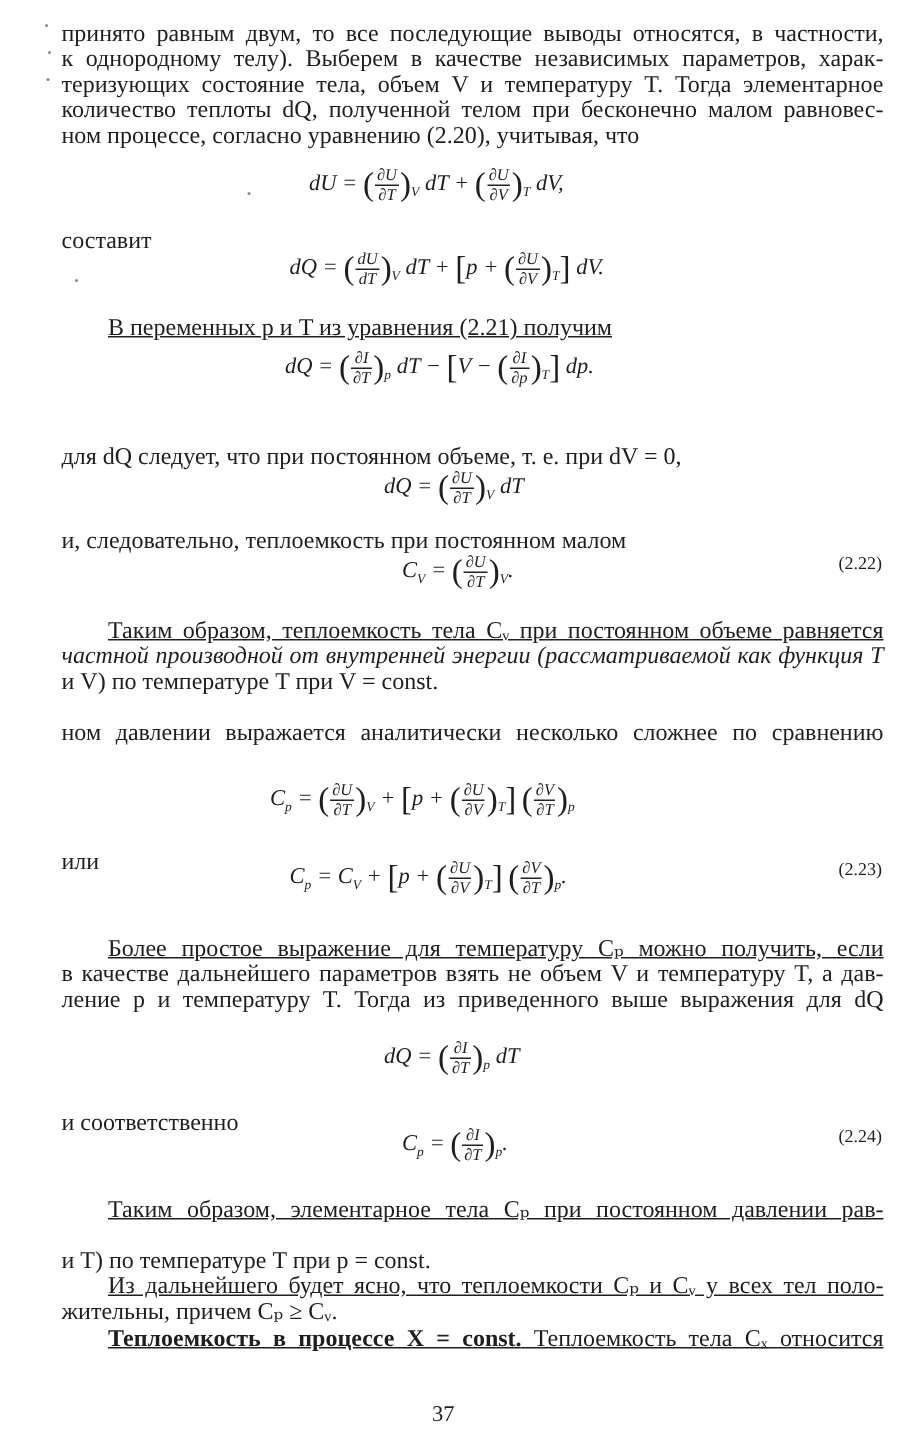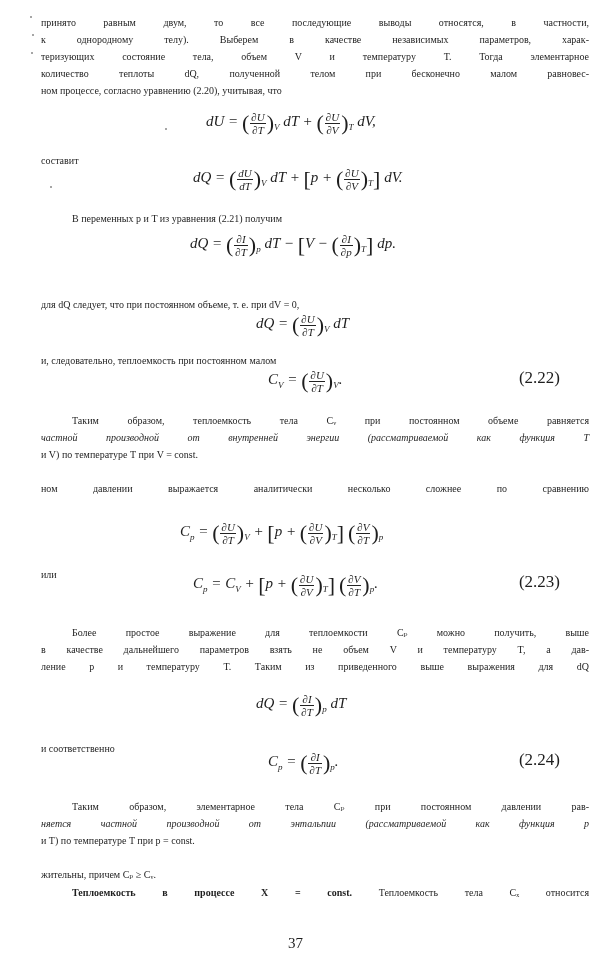--- a/index.html
+++ b/index.html
@@ -4,31 +4,31 @@
 <style>
   html, body { margin: 0; padding: 0; background: #ffffff; }
   body {
     width: 600px; height: 954px; overflow: hidden; position: relative;
     font-family: "Liberation Serif", "DejaVu Serif", serif;
     color: #1e1e1e;
   }
   .page { position: absolute; left: 0; top: 0; width: 600px; height: 954px; }
   .line {
     position: absolute; left: 41px; width: 548px;
-    font-size: 10px; line-height: 17px; white-space: nowrap;
+    font-size: 16px; line-height: 17px; white-space: nowrap;
     text-align: justify; text-align-last: justify;
   }
   .line.last { text-align-last: left; }
-  .line.indent { left: 72px; width: 517px; }
+  .line.indent { left: 72px; width: 517px; text-decoration: underline; }
   .eq {
     position: absolute; font-size: 15px; white-space: nowrap;
     font-family: "Liberation Serif", "DejaVu Serif", serif; font-style: italic;
   }
   .eqnum {
-    position: absolute; right: 28px; font-size: 17px; font-style: normal;
+    position: absolute; right: 0; font-size: 12px; font-style: normal;
   }
   b { font-family: "Liberation Serif", serif; }
   .frac { display: inline-block; vertical-align: middle; text-align: center; font-size: 11px; line-height: 12px; margin: 0 1px; }
   .frac .num { display: block; border-bottom: 1px solid #222; padding: 0 1px; }
   .frac .den { display: block; padding: 0 1px; }
   .par { font-size: 22px; font-style: normal; vertical-align: middle; }
   .br { font-size: 22px; font-style: normal; vertical-align: middle; }
   sub { font-size: 9px; }
   .pagenum { position: absolute; left: 288px; top: 935px; font-size: 15px; }
   .speck { position: absolute; background: #888; border-radius: 50%; width: 2px; height: 2px; }
@@ -83,39 +83,39 @@
     C<sub>p</sub> = <span class="par">(</span><span class="frac"><span class="num">∂U</span><span class="den">∂T</span></span><span class="par">)</span><sub>V</sub> + <span class="br">[</span>p + <span class="par">(</span><span class="frac"><span class="num">∂U</span><span class="den">∂V</span></span><span class="par">)</span><sub>T</sub><span class="br">]</span> <span class="par">(</span><span class="frac"><span class="num">∂V</span><span class="den">∂T</span></span><span class="par">)</span><sub>p</sub>
   </div>
 
   <div class="line last" style="top:566px">или</div>
 
   <div class="eq" style="left:193px; top:572px; width:395px">
     C<sub>p</sub> = C<sub>V</sub> + <span class="br">[</span>p + <span class="par">(</span><span class="frac"><span class="num">∂U</span><span class="den">∂V</span></span><span class="par">)</span><sub>T</sub><span class="br">]</span> <span class="par">(</span><span class="frac"><span class="num">∂V</span><span class="den">∂T</span></span><span class="par">)</span><sub>p</sub>.
     <span class="eqnum">(2.23)</span>
   </div>
 
-  <div class="line indent" style="top:624px">Более простое выражение для теплоемкости Cₚ можно получить, выше</div>
+  <div class="line indent" style="top:624px">Более простое выражение для температуру Cₚ можно получить, если</div>
   <div class="line" style="top:641px">в качестве дальнейшего параметров взять не объем V и температуру T, а дав-</div>
-  <div class="line" style="top:658px">ление p и температуру T. Таким из приведенного выше выражения для dQ</div>
+  <div class="line" style="top:658px">ление p и температуру T. Тогда из приведенного выше выражения для dQ</div>
 
   <div class="eq" style="left:256px; top:692px">
     dQ = <span class="par">(</span><span class="frac"><span class="num">∂I</span><span class="den">∂T</span></span><span class="par">)</span><sub>p</sub> dT
   </div>
 
   <div class="line last" style="top:740px">и соответственно</div>
 
   <div class="eq" style="left:268px; top:750px; width:320px">
     C<sub>p</sub> = <span class="par">(</span><span class="frac"><span class="num">∂I</span><span class="den">∂T</span></span><span class="par">)</span><sub>p</sub>.
     <span class="eqnum">(2.24)</span>
   </div>
 
   <div class="line indent" style="top:798px">Таким образом, элементарное тела Cₚ при постоянном давлении рав-</div>
-  <div class="line" style="top:815px; font-style:italic">няется частной производной от энтальпии (рассматриваемой как функция p</div>
   <div class="line last" style="top:832px">и T) по температуре T при p = const.</div>
 
+  <div class="line indent" style="top:849px">Из дальнейшего будет ясно, что теплоемкости Cₚ и Cᵥ у всех тел поло-</div>
   <div class="line indent" style="top:884px">
     <b>Теплоемкость в процессе X = const.</b>
     <span>Теплоемкость тела Cₓ относится</span>
   </div>
 
   <div class="line last" style="top:866px">жительны, причем Cₚ ≥ Cᵥ.</div>
 
   <div class="pagenum">37</div>
 
   <div class="speck" style="left:30px; top:16px"></div>

